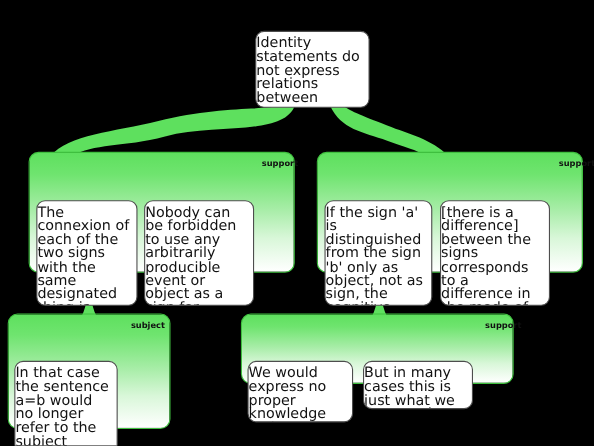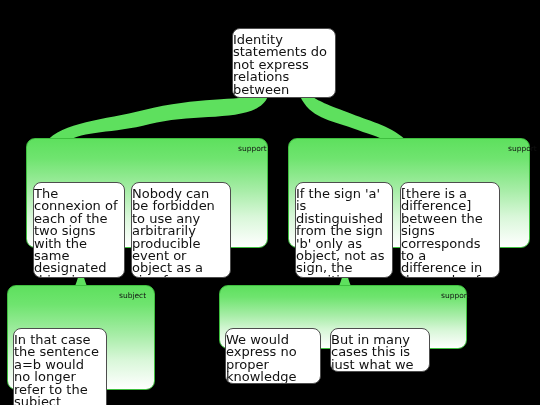--- a/index.html
+++ b/index.html
@@ -60,20 +60,21 @@
     margin-top: 37px;
   }
 
   .group-label {
     position: absolute;
     z-index: 5;
     color: #111111;
     font-size: 7.5px;
     line-height: 9px;
     white-space: nowrap;
+    font-weight: bold;
   }
 </style>
 </head>
 <body>
 
 <div id="canvas">
 
   <svg id="connectors" viewBox="0 0 540 405">
 
     <path fill="#5ee05e" d="M 268 96

